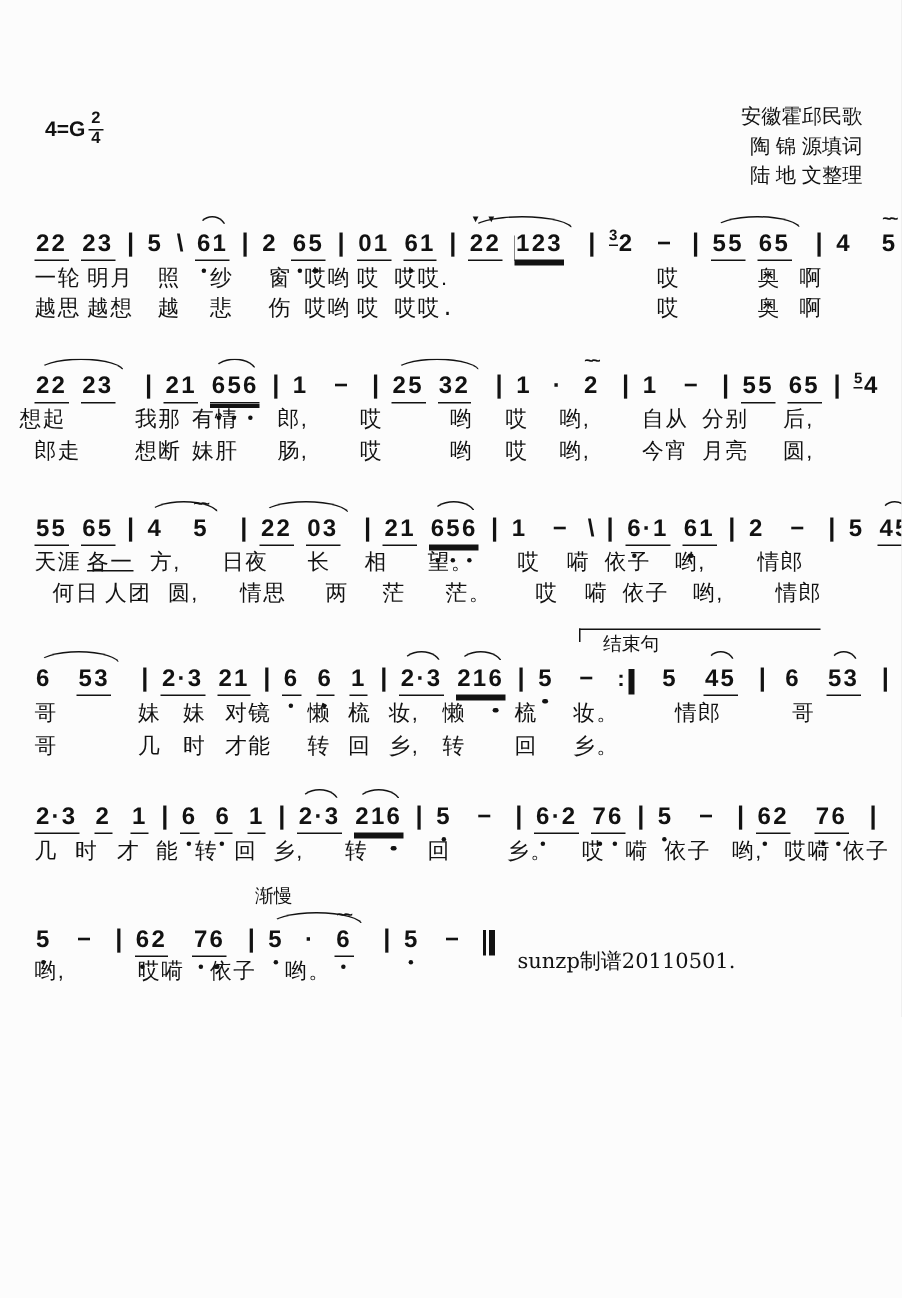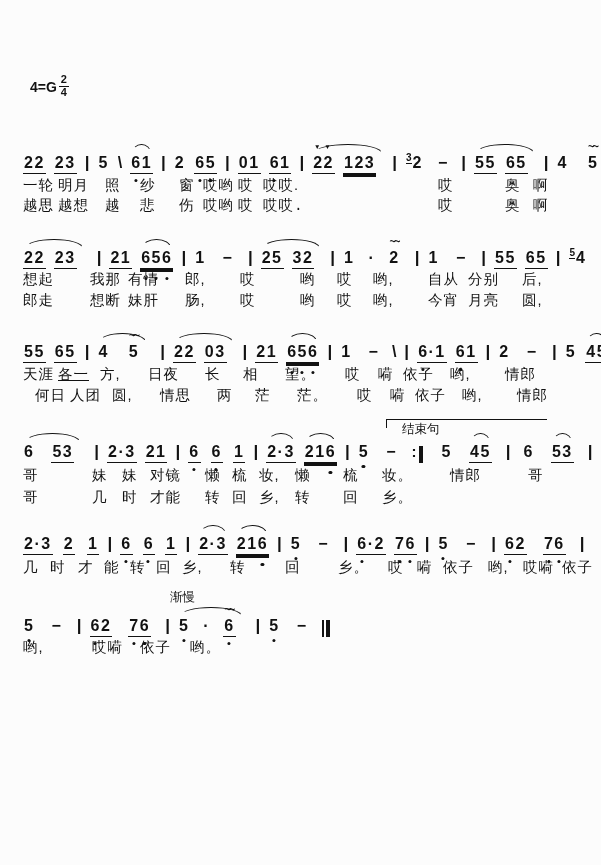--- a/index.html
+++ b/index.html
@@ -55,24 +55,30 @@
 </style>
 </head>
 <body>
 
 <div id="score">
 
   <div class="keysig">
     <span>4=G</span><span class="meter"><span class="num">2</span><span class="den">4</span></span>
   </div>
 
+  <div class="credits">
+    <div>安徽霍邱民歌</div>
+    <div>陶 锦 源填词</div>
+    <div>陆 地 文整理</div>
+  </div>
 
   <div id="endbracket"></div>
   <div class="lab" id="endlabel">结束句</div>
   <div class="lab" id="ritlabel">渐慢</div>
+  <div id="stamp">sunzp制谱20110501.</div>
 <div class="mline" style="top: 152px;"><span class="tok grp ul1"><span class="nt">2</span><span class="nt">2</span></span><span class="tok grp ul1"><span class="nt">2</span><span class="nt">3</span></span><span class="tok bar">|</span><span class="tok grp"><span class="nt">5</span></span><span class="tok slide">\</span><span class="tok grp ul1 arc"><span class="nt low">6</span><span class="nt">1</span></span><span class="tok bar">|</span><span class="tok grp"><span class="nt">2</span></span><span class="tok grp ul1"><span class="nt low">6</span><span class="nt low">5</span></span><span class="tok bar">|</span><span class="tok grp ul1"><span class="nt">0</span><span class="nt">1</span></span><span class="tok grp ul1"><span class="nt low">6</span><span class="nt">1</span></span><span class="tok bar">|</span><span class="sspan arc"><span class="tok grp ul1"><span class="nt acc">2</span><span class="nt acc">2</span></span><span class="tok grp ul2"><span class="nt">1</span><span class="nt">2</span><span class="nt">3</span></span></span><span class="tok bar">|</span><span class="tok grp"><span class="nt gr">3</span><span class="nt">2</span></span><span class="tok dash" style="margin-left: 6px;">−</span><span class="tok bar" style="margin-left: 6px;">|</span><span class="sspan arc"><span class="tok grp ul1"><span class="nt">5</span><span class="nt">5</span></span><span class="tok grp ul1"><span class="nt">6</span><span class="nt">5</span></span></span><span class="tok bar">|</span><span class="tok grp"><span class="nt">4</span></span><span class="tok grp" style="margin-left: 10px;"><span class="nt trill">5</span></span></div>
     <div class="lyr" style="top: 176px;">
       <span class="lseg" style="left: 23px;">一轮</span>
       <span class="lseg" style="left: 58px;">明月</span>
       <span class="lseg" style="left: 105px;">照</span>
       <span class="lseg" style="left: 140px;">纱</span>
       <span class="lseg" style="left: 179px;">窗</span>
       <span class="lseg" style="left: 203px;">哎哟</span>
       <span class="lseg" style="left: 238px;">哎</span>
       <span class="lseg" style="left: 263px;">哎哎.</span>
@@ -88,21 +94,21 @@
       <span class="lseg" style="left: 179px;">伤</span>
       <span class="lseg" style="left: 203px;">哎哟</span>
       <span class="lseg" style="left: 238px;">哎</span>
       <span class="lseg" style="left: 263px;">哎哎.</span>
       <span class="lseg" style="left: 438px;">哎</span>
       <span class="lseg" style="left: 505px;">奥</span>
       <span class="lseg" style="left: 533px;">啊</span>
     </div>
     <div class="mline" style="top: 247px;"><span class="sspan arc"><span class="tok grp ul1"><span class="nt">2</span><span class="nt">2</span></span><span class="tok grp ul1"><span class="nt">2</span><span class="nt">3</span></span></span><span class="tok bar" style="margin-left: 4px;">|</span><span class="tok grp ul1"><span class="nt">2</span><span class="nt">1</span></span><span class="tok grp ul2 arc"><span class="nt low">6</span><span class="nt low">5</span><span class="nt low">6</span></span><span class="tok bar">|</span><span class="tok grp"><span class="nt">1</span></span><span class="tok dash" style="margin-left: 8px;">−</span><span class="tok bar" style="margin-left: 8px;">|</span><span class="sspan arc"><span class="tok grp ul1"><span class="nt">2</span><span class="nt">5</span></span><span class="tok grp ul1"><span class="nt">3</span><span class="nt">2</span></span></span><span class="tok bar">|</span><span class="tok grp"><span class="nt">1</span></span><span class="tok grp" style="margin-left: 4px;"><span class="nt">·</span></span><span class="tok grp" style="margin-left: 4px;"><span class="nt trill">2</span></span><span class="tok bar" style="margin-left: 6px;">|</span><span class="tok grp"><span class="nt">1</span></span><span class="tok dash" style="margin-left: 8px;">−</span><span class="tok bar" style="margin-left: 8px;">|</span><span class="tok grp ul1"><span class="nt">5</span><span class="nt">5</span></span><span class="tok grp ul1"><span class="nt">6</span><span class="nt">5</span></span><span class="tok bar">|</span><span class="tok grp"><span class="nt gr">5</span><span class="nt">4</span></span></div>
     <div class="lyr" style="top: 270px;">
-      <span class="lseg" style="left: 23px;">想起</span>
+      <span class="lseg" style="left: 13px;">想起</span>
       <span class="lseg" style="left: 90px;">我那</span>
       <span class="lseg" style="left: 128px;">有情</span>
       <span class="lseg" style="left: 185px;">郎,</span>
       <span class="lseg" style="left: 240px;">哎</span>
       <span class="lseg" style="left: 300px;">哟</span>
       <span class="lseg" style="left: 337px;">哎</span>
       <span class="lseg" style="left: 373px;">哟,</span>
       <span class="lseg" style="left: 428px;">自从</span>
       <span class="lseg" style="left: 468px;">分别</span>
       <span class="lseg" style="left: 522px;">后,</span>

